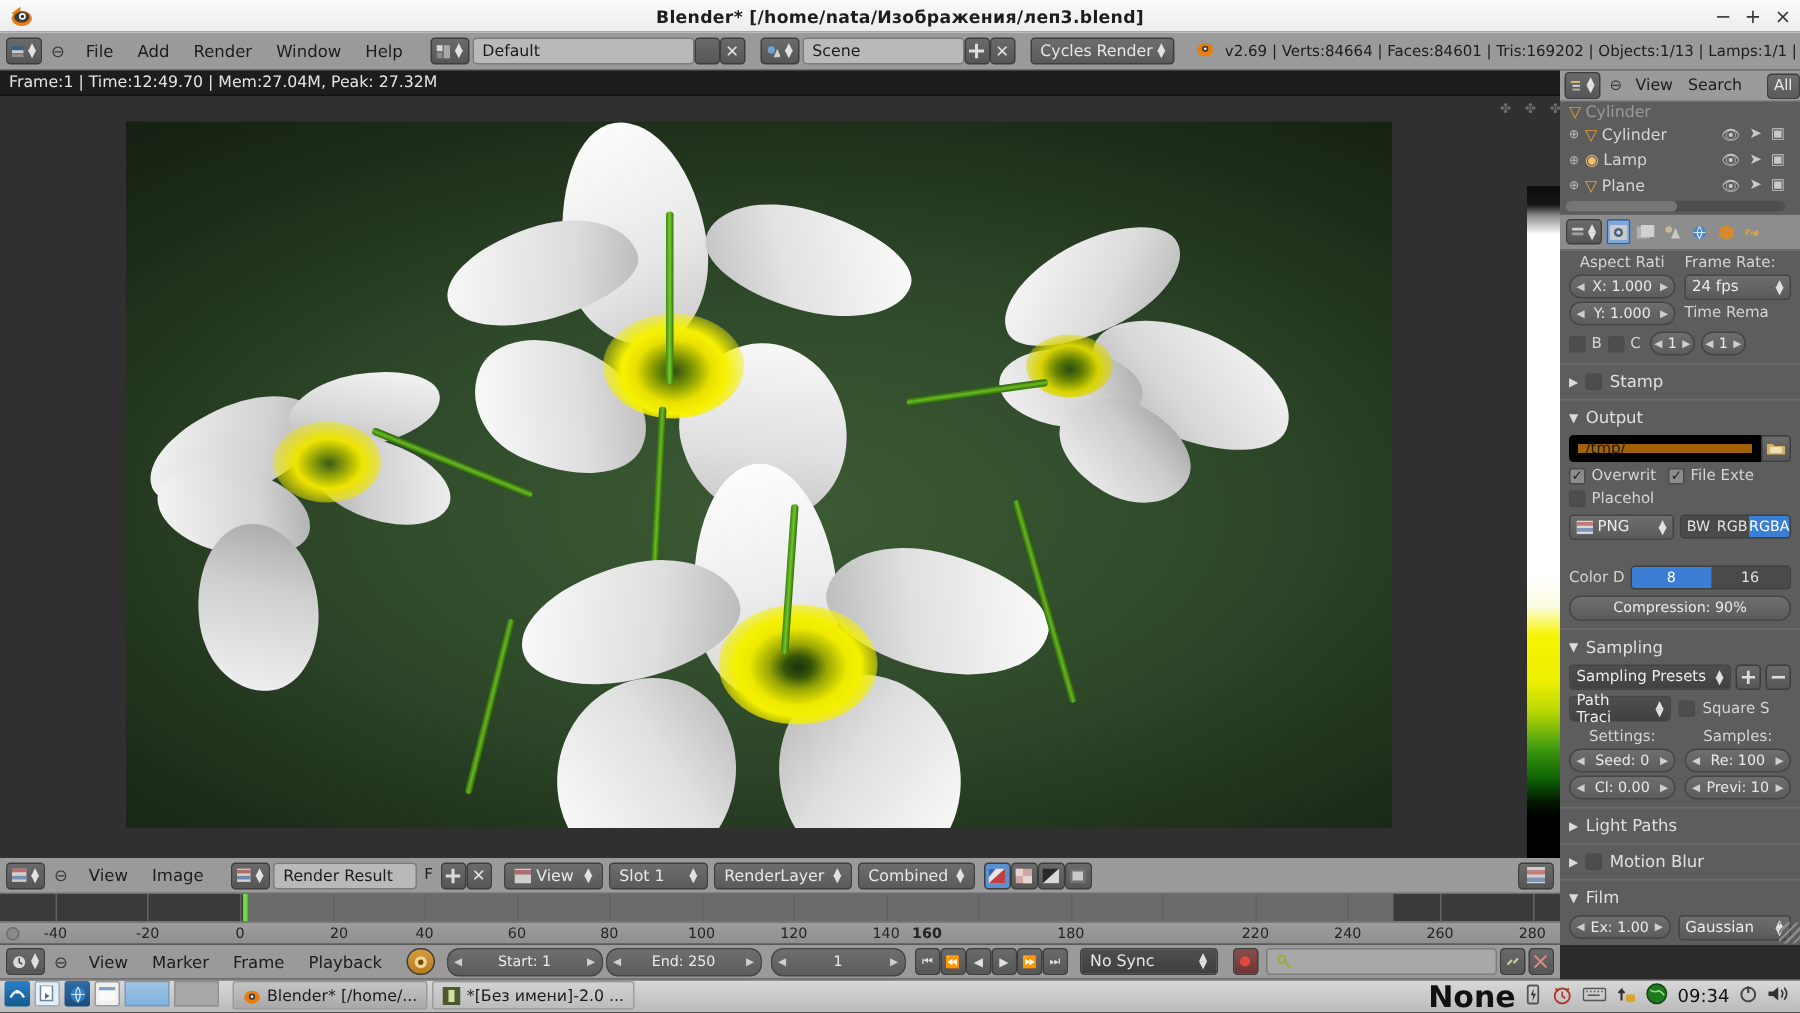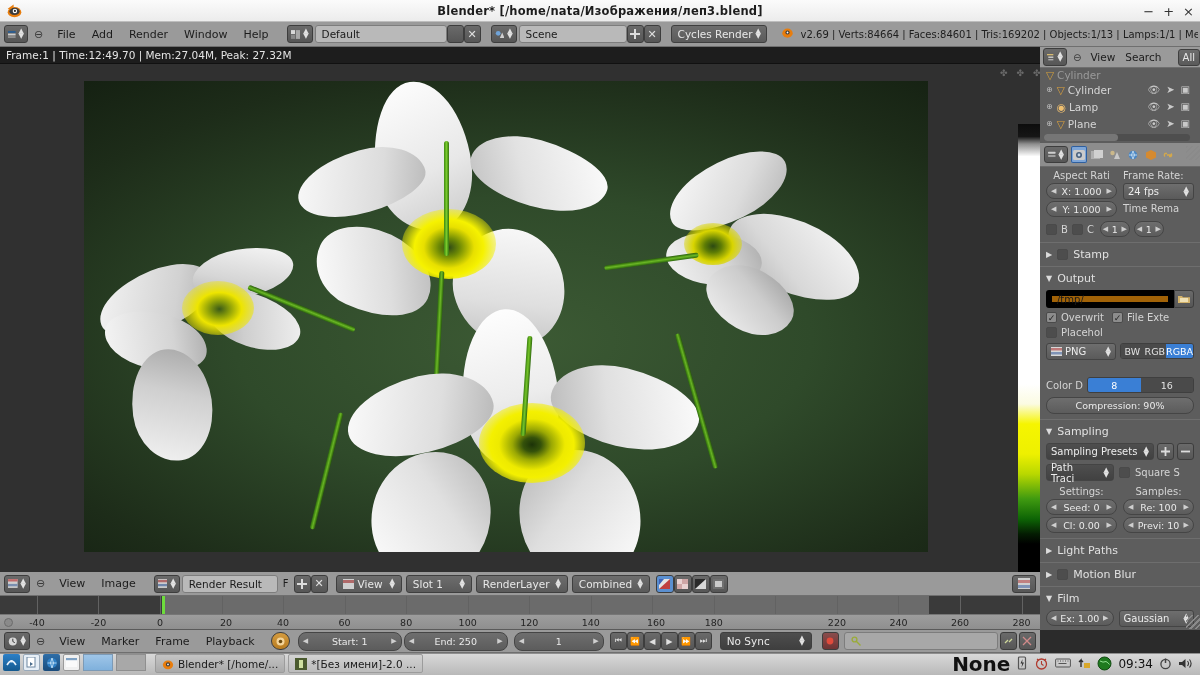--- a/index.html
+++ b/index.html
@@ -201,21 +201,21 @@
         <svg width="12" height="11" viewBox="0 0 12 11">
             <rect x="0" y="0" width="5" height="5" fill="#d8d8d8"></rect>
             <rect x="6" y="0" width="6" height="11" fill="#a8a8a8"></rect>
             <rect x="0" y="6" width="5" height="5" fill="#888"></rect>
           </svg>
         <span class="spin">
             <span>▲</span>
             <span>▼</span>
           </span>
       </div>
-      <div class="txtfield" style="width:132px">Default</div>
+      <div class="txtfield" style="width:148px">Default</div>
       <div class="sq" style="font-size:0">plus-icon</div>
       <div class="sq">✕</div>
     </div>
 
     <div style="display:flex;align-items:center;margin-left:8px">
       <div class="edbtn" style="width:26px">
         <svg width="12" height="11" viewBox="0 0 12 11">
             <circle cx="4" cy="4" r="3" fill="#6fa3d8"></circle>
             <path d="M6 10 L9 3 L12 10z" fill="#d0d0d0"></path>
           </svg>
@@ -445,21 +445,21 @@
     <span class="tl-lbl" style="left: 36.9231px;">-40</span>
         <span class="tl-lbl" style="left: 98.4615px;">-20</span>
         <span class="tl-lbl" style="left: 160px;">0</span>
         <span class="tl-lbl" style="left: 226px;">20</span>
         <span class="tl-lbl" style="left: 283.077px;">40</span>
         <span class="tl-lbl" style="left: 344.615px;">60</span>
         <span class="tl-lbl" style="left: 406.154px;">80</span>
         <span class="tl-lbl" style="left: 467.692px;">100</span>
         <span class="tl-lbl" style="left: 529.231px;">120</span>
         <span class="tl-lbl" style="left: 590.769px;">140</span>
-        <span class="tl-lbl" style="left: 656px;">160</span>
+        <span class="tl-lbl" style="left: 618px; font-weight: bold;">160</span>
         <span class="tl-lbl" style="left: 713.846px;">180</span>
         <span class="tl-lbl" style="left: 767px; margin-top: 16px;">200</span>
         <span class="tl-lbl" style="left: 836.923px;">220</span>
         <span class="tl-lbl" style="left: 898.462px;">240</span>
         <span class="tl-lbl" style="left: 960px;">260</span>
         <span class="tl-lbl" style="left: 1021.54px;">280</span>
       </div>
   </div>
 
   <div id="tlHeader" class="hdr">

